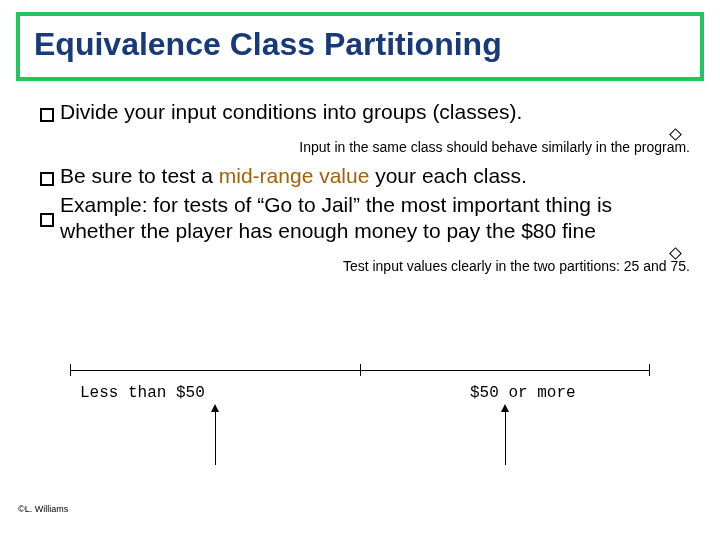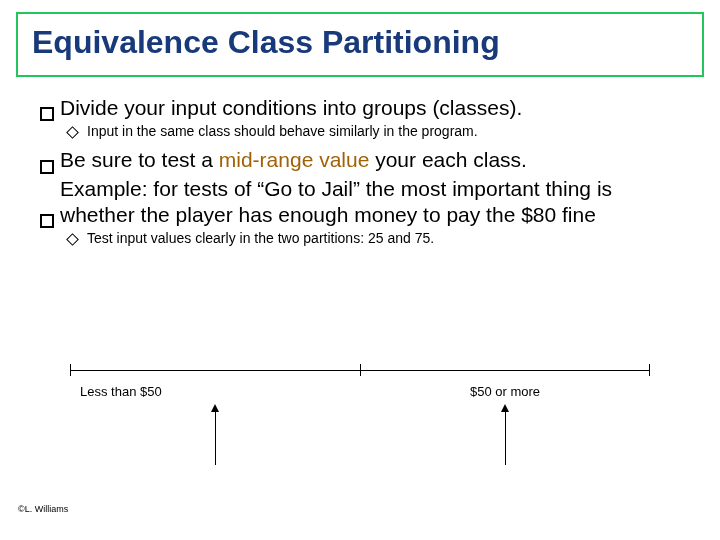--- a/index.html
+++ b/index.html
@@ -5,58 +5,59 @@
   * { margin: 0; padding: 0; box-sizing: border-box; }
   body {
     width: 720px;
     height: 540px;
     background: #fff;
     font-family: Arial, Helvetica, sans-serif;
     position: relative;
     overflow: hidden;
   }
   .title-box {
-    border: 2px solid #22c55e;
+    border: 4px solid #22c55e;
     margin: 12px 16px 0 16px;
     padding: 10px 14px 14px 14px;
   }
   .title {
     font-size: 32px;
     font-weight: bold;
     color: #183a7a;
   }
   .content {
     margin: 18px 30px 0 40px;
   }
   .bullet1 {
     font-size: 21px;
     color: #000;
     line-height: 1.25;
     margin-bottom: 2px;
     display: flex;
-    align-items: flex-end;
+    align-items: center;
   }
   .bullet1 .mark {
     display: inline-block;
     width: 14px;
     height: 14px;
     border: 2px solid #000;
     margin-right: 6px;
     margin-top: 5px;
     flex-shrink: 0;
   }
   .bullet1 .txt { flex: 1; }
   .bullet2 {
     font-size: 14px;
     color: #000;
     margin-left: 28px;
     margin-top: 2px;
     margin-bottom: 8px;
     display: flex;
-    align-items: center;
+    align-items: flex-end;
+    flex-direction: column;
   }
   .bullet2 .dia {
     display: inline-block;
     width: 9px;
     height: 9px;
     border: 1.5px solid #000;
     transform: rotate(45deg);
     margin-right: 10px;
     margin-top: 3px;
     flex-shrink: 0;
@@ -81,22 +82,22 @@
   .tick {
     position: absolute;
     top: -6px;
     width: 1px;
     height: 12px;
     background: #000;
   }
   .label {
     position: absolute;
     top: 14px;
-    font-family: Liberation Sans, sans-serif;
-    font-size: 13px;
+    font-family: Liberation Mono, monospace;
+    font-size: 16px;
     color: #000;
   }
   .arrow {
     position: absolute;
     width: 1px;
     height: 55px;
     background: #000;
   }
   .arrowhead {
     position: absolute;

